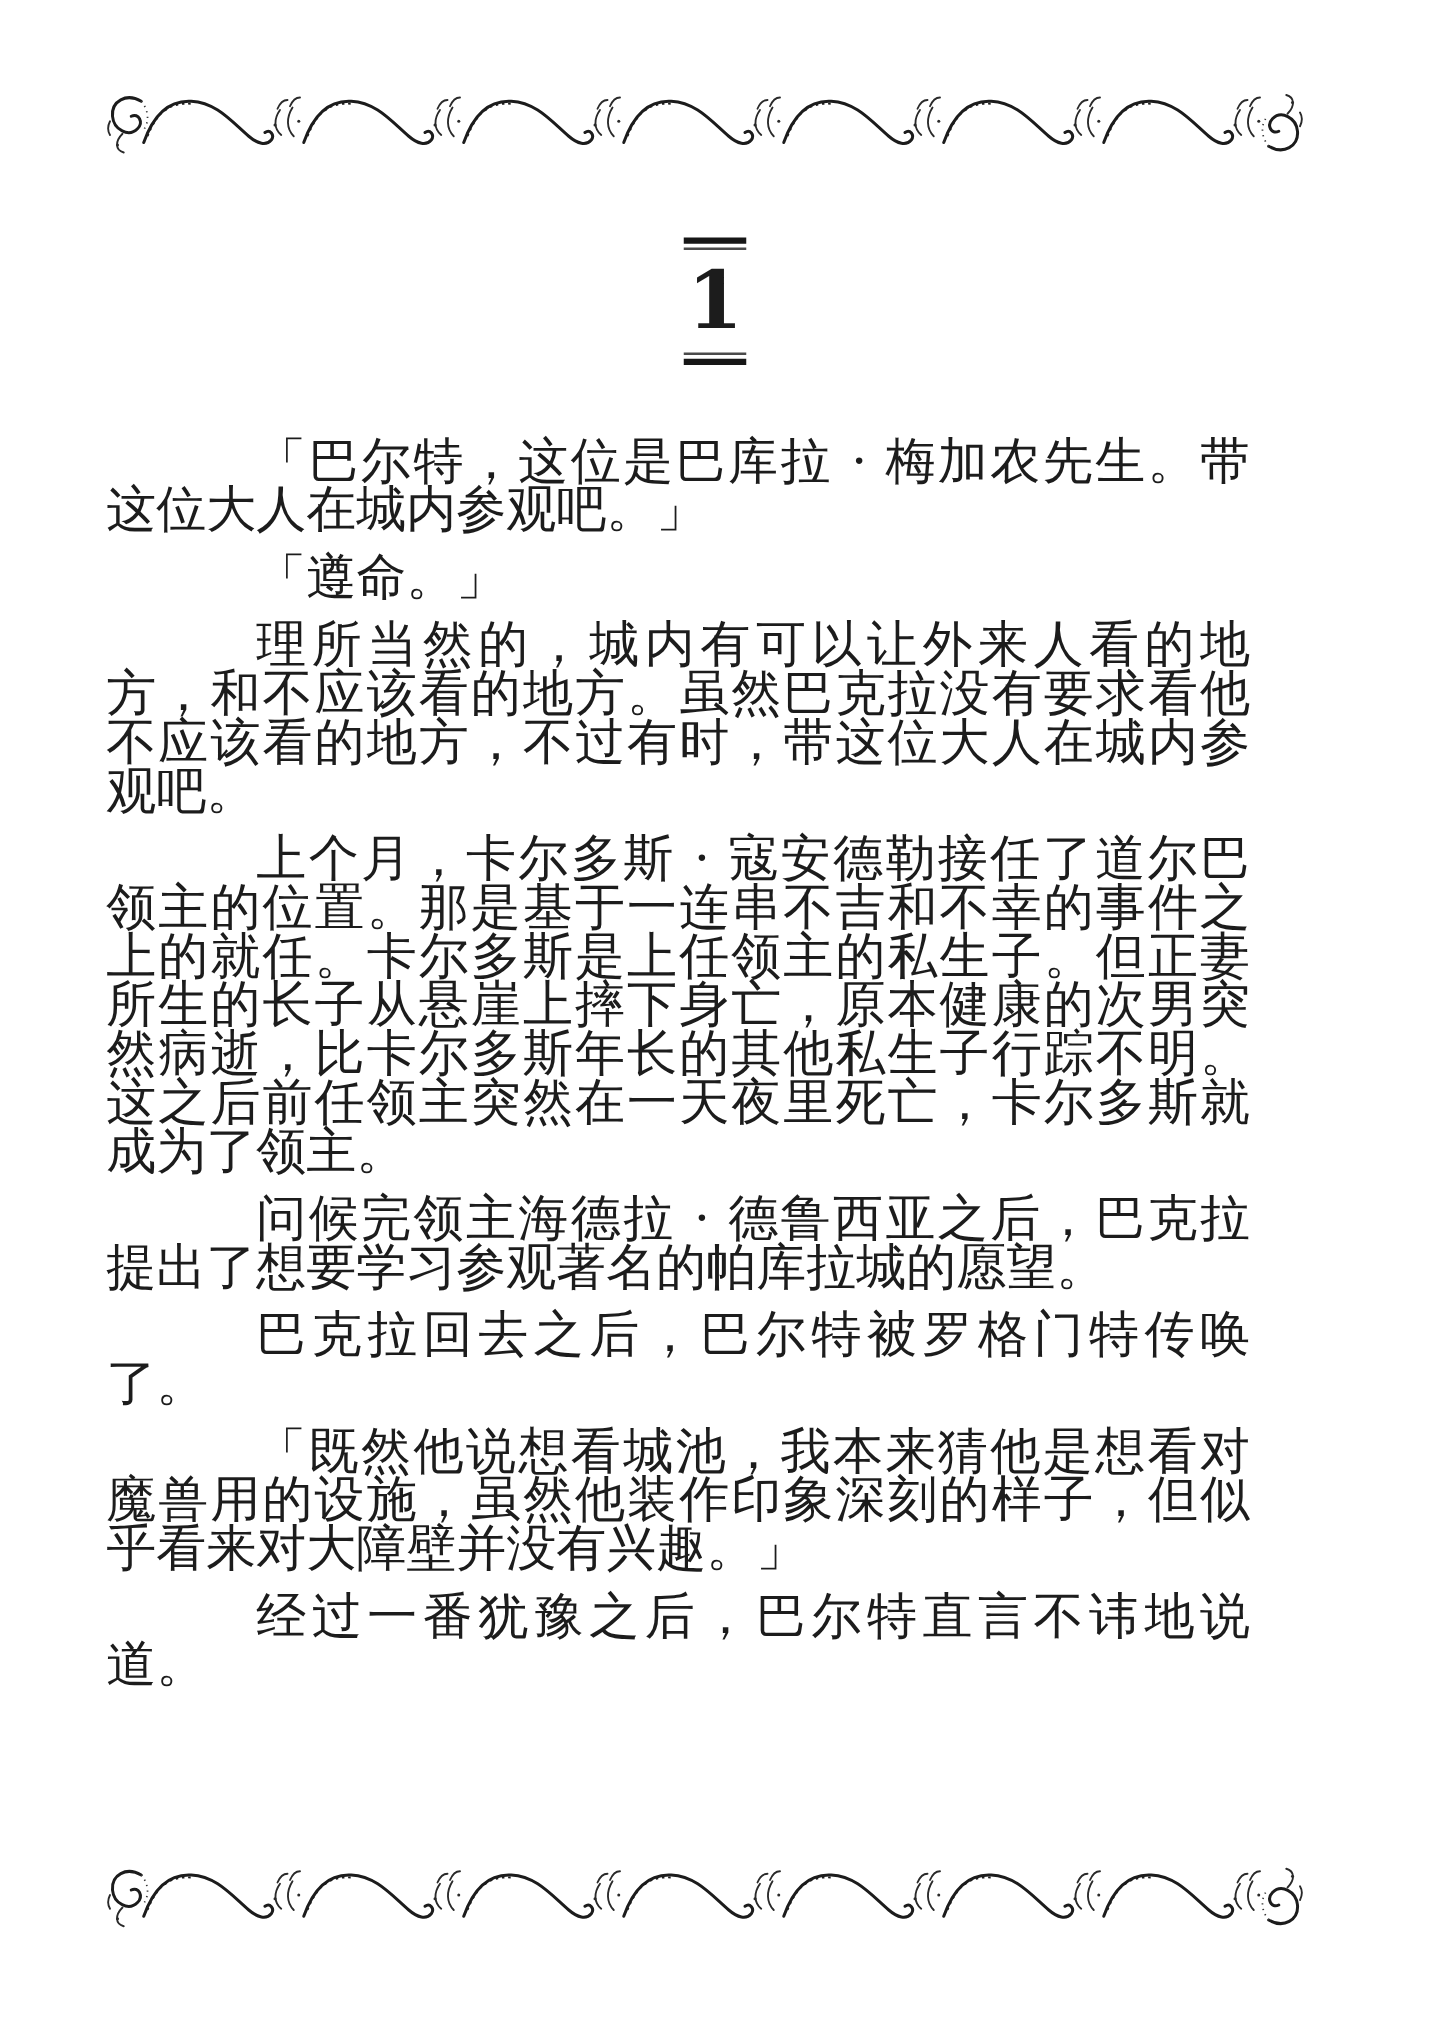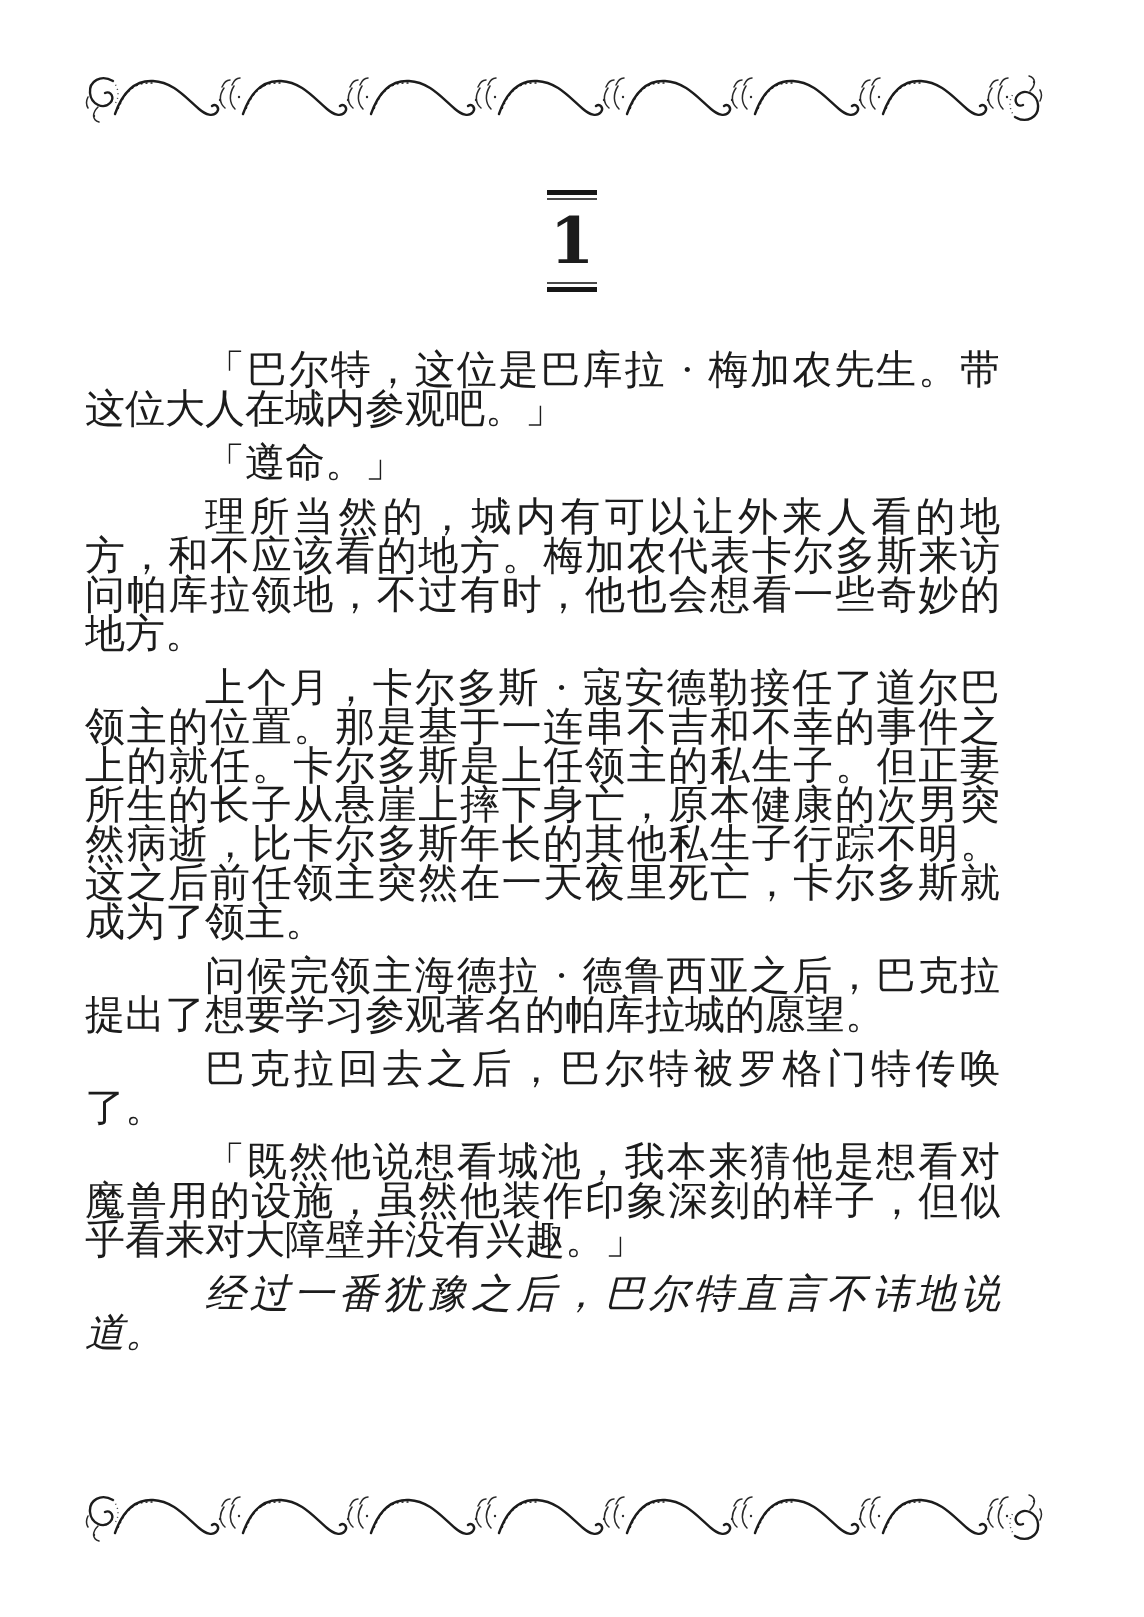--- a/index.html
+++ b/index.html
@@ -59,21 +59,21 @@
     width: 915px;
     font-size: 40px;
     line-height: 39px;
     text-align: justify;
     text-justify: inter-ideograph;
   }
   .text-block p {
     margin: 0 0 15px 0;
     text-indent: 120px;
   }
-  .text-block p:last-child { margin-bottom: 0; font-style: italic; }
+  .text-block p:last-child { margin-bottom: 0; }
 </style>
 </head>
 <body>
 
 <div class="page">
 
   <svg width="0" height="0" style="position:absolute" aria-hidden="true">
     <defs>
       <g id="fl-wave">
         <path class="fl-main" d="M0,41 C8,18 20,7 38,8 C58,9 70,24 84,36 C91,42 98,44 102,39 C105,35 101,30 97,33"></path>
@@ -120,21 +120,21 @@
     <div class="chapter-number">1</div>
     <div class="rule below">
       <div class="thin"></div>
       <div class="thick"></div>
     </div>
   </div>
 
   <div class="text-block">
     <p>「巴尔特，这位是巴库拉 · 梅加农先生。带这位大人在城内参观吧。」</p>
     <p>「遵命。」</p>
-    <p>理所当然的，城内有可以让外来人看的地方，和不应该看的地方。梅加农代表卡尔多斯来访问帕库拉领地，不过有时，他也会想看一些奇妙的地方。</p>
+    <p>理所当然的，城内有可以让外来人看的地方，和不应该看的地方。虽然巴克拉没有要求看他不应该看的地方，不过有时，带这位大人在城内参观吧。</p>
     <p>上个月，卡尔多斯 · 寇安德勒接任了道尔巴领主的位置。那是基于一连串不吉和不幸的事件之上的就任。卡尔多斯是上任领主的私生子。但正妻所生的长子从悬崖上摔下身亡，原本健康的次男突然病逝，比卡尔多斯年长的其他私生子行踪不明。这之后前任领主突然在一天夜里死亡，卡尔多斯就成为了领主。</p>
     <p>问候完领主海德拉 · 德鲁西亚之后，巴克拉提出了想要学习参观著名的帕库拉城的愿望。</p>
     <p>巴克拉回去之后，巴尔特被罗格门特传唤了。</p>
     <p>「既然他说想看城池，我本来猜他是想看对魔兽用的设施，虽然他装作印象深刻的样子，但似乎看来对大障壁并没有兴趣。」</p>
     <p>经过一番犹豫之后，巴尔特直言不讳地说道。</p>
   </div>
 
   <div class="flourish bottom">
     <svg viewBox="0 0 958 52">
         <use href="#fl-border"></use>

